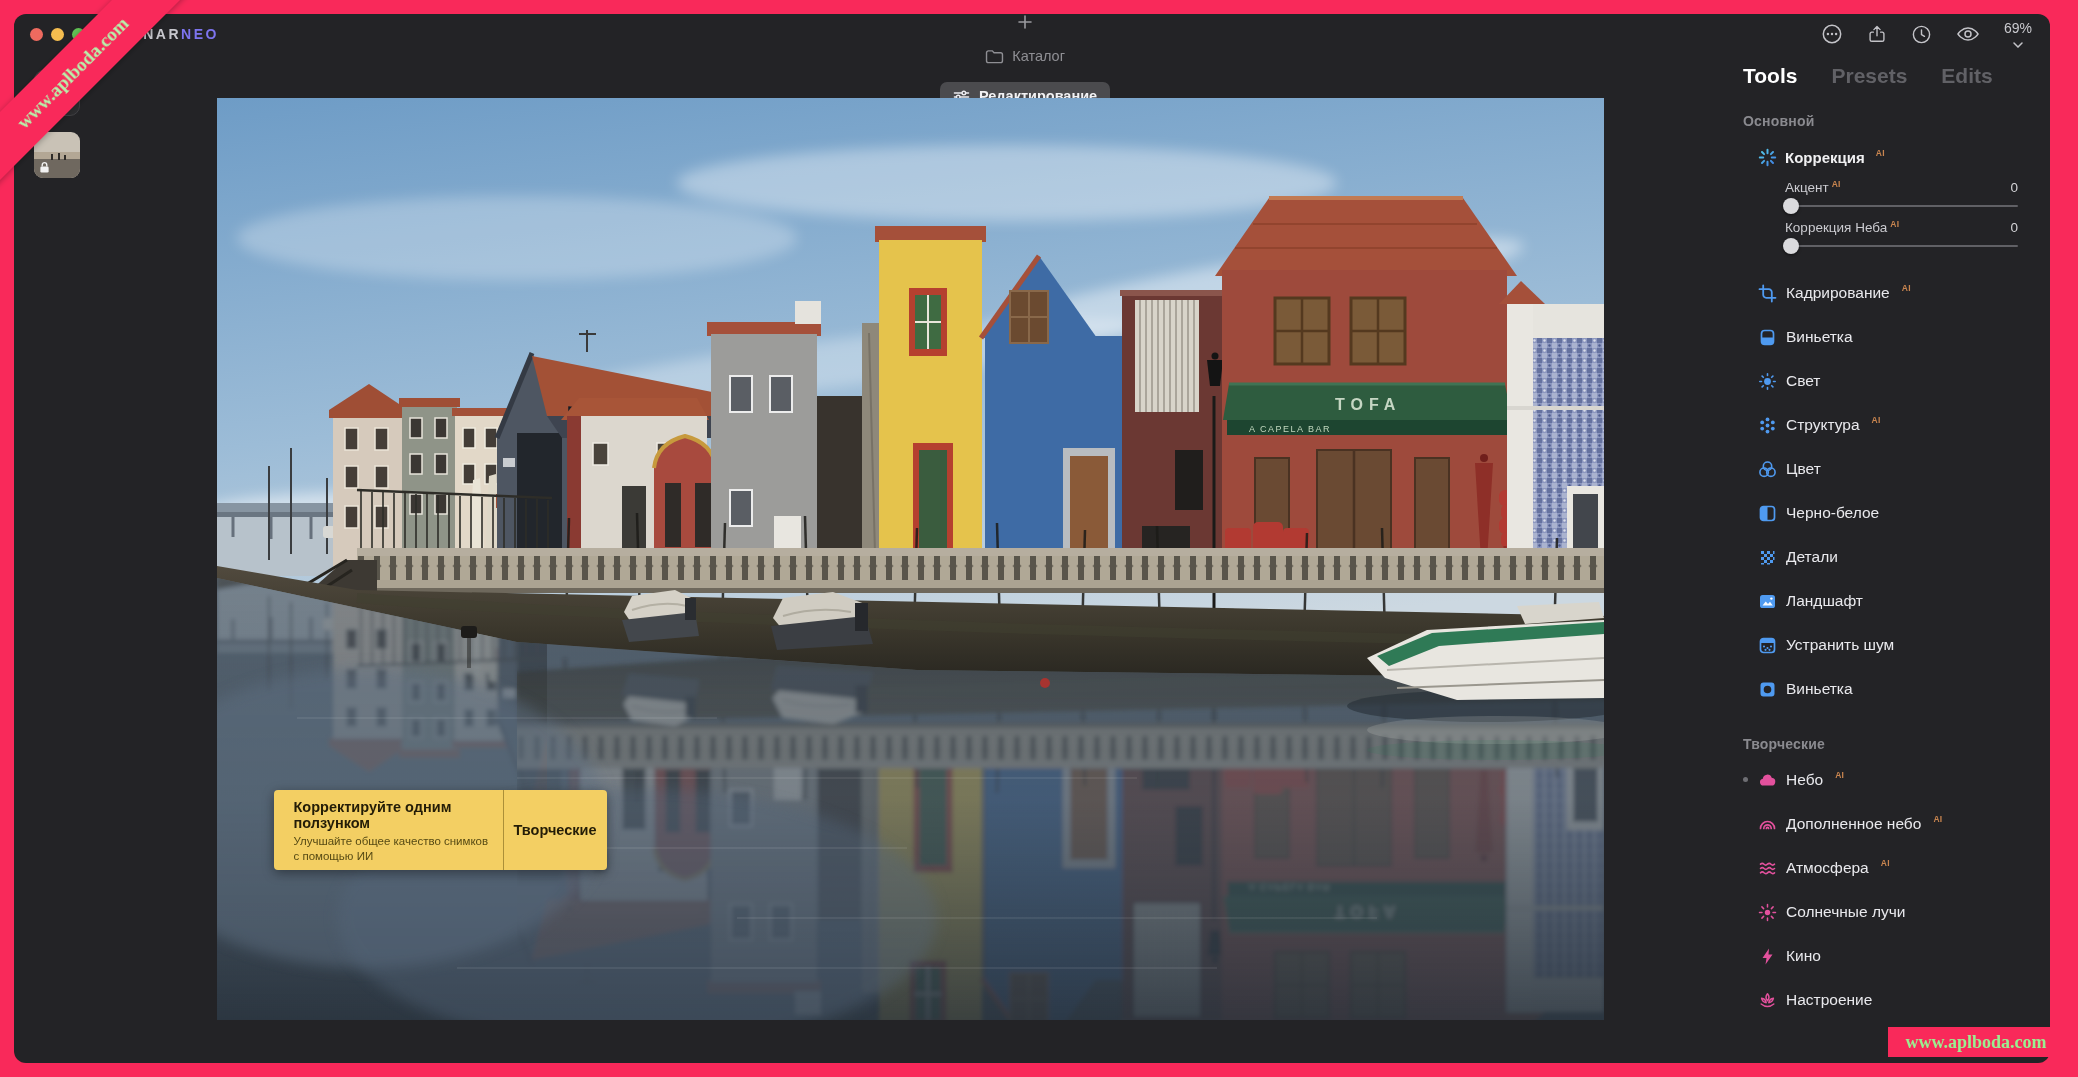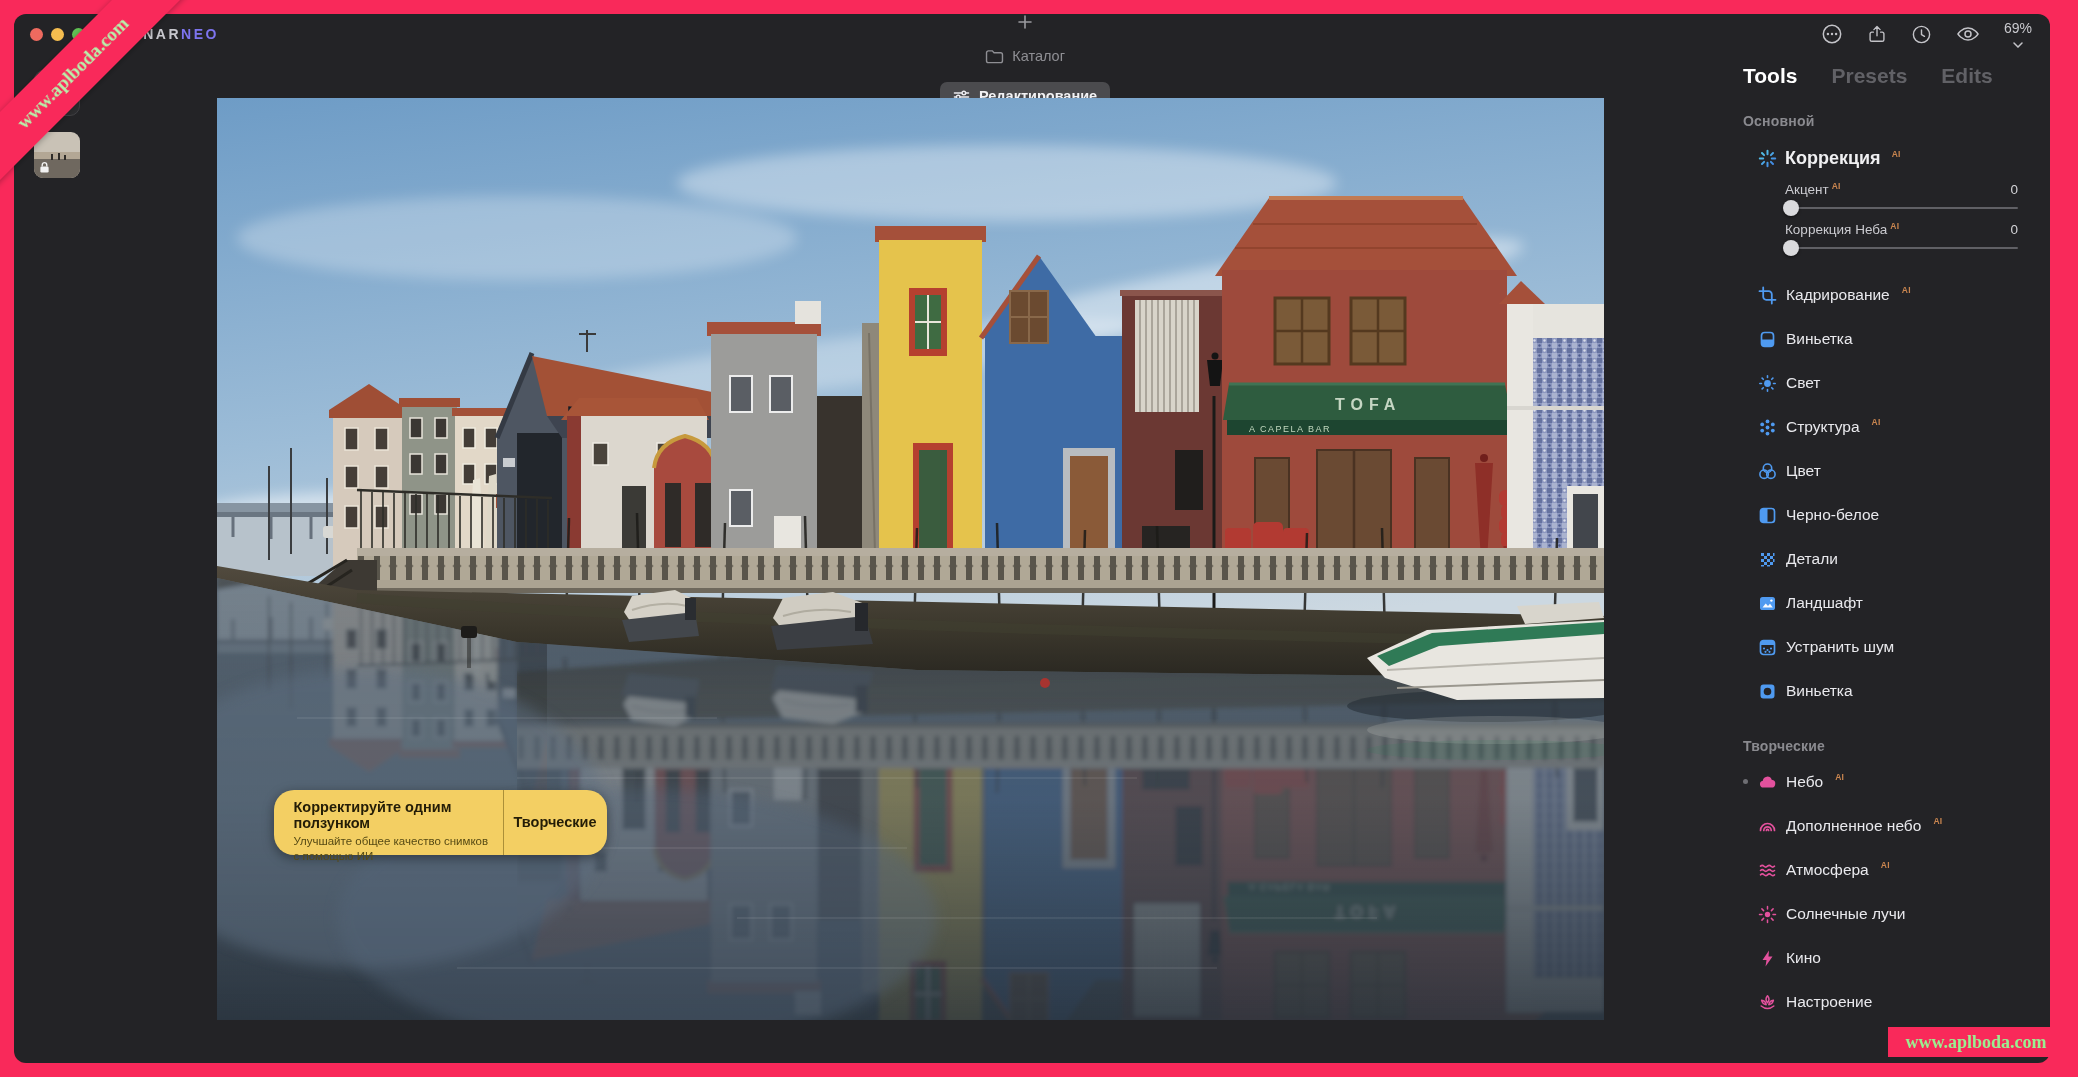--- a/index.html
+++ b/index.html
@@ -26,34 +26,34 @@
   
   .content { flex:1; display:flex; min-height:0; }
   .rail { flex:0 0 86px; display:flex; flex-direction:column; align-items:center; padding-top:16px; gap:16px; }
   .addbtn { width:46px; height:46px; border-radius:10px; background:#2d2d30; border:1px solid #404044;
             display:flex; align-items:center; justify-content:center; }
   .thumb { position:relative; width:46px; height:46px; border-radius:9px; overflow:hidden; }
   .thumb .lock { position:absolute; left:5px; bottom:4px; }
   .main { flex:1; display:flex; align-items:center; justify-content:center; }
   .canvas { position:relative; width:1387px; height:922px; background:#15161a; }
   
-  .tip { position:absolute; left:57px; top:692px; width:333px; height:65px; background:#f3cf63;
-         border-radius:20px; display:flex; box-shadow:0 3px 12px rgba(0,0,0,.4); }
+  .tip { position:absolute; left:57px; top:692px; width:333px; height:80px; background:#f3cf63;
+         border-radius:4px; display:flex; box-shadow:0 3px 12px rgba(0,0,0,.4); }
   .tip-main { flex:1; padding:9px 12px 0 20px; }
   .tip-title { font-size:14.5px; font-weight:700; color:#241d07; }
   .tip-sub { font-size:11.5px; color:#564a14; line-height:1.35; margin-top:3px; }
   .tip-btn { width:104px; border-left:1px solid rgba(100,80,14,.5); display:flex; align-items:center;
              justify-content:center; font-size:14.5px; font-weight:700; color:#241d07; cursor:pointer; }
   
   .panel { flex:0 0 330px; padding:10px 32px 0 23px; }
   .ptabs { display:flex; gap:34px; font-size:21px; font-weight:700; }
   .ptab-active { color:#ffffff; } .ptab { color:#616166; }
   .sec { margin-top:25px; font-size:14px; font-weight:600; color:#8a8a8f; letter-spacing:.2px; }
   .corr { margin-top:19px; display:flex; align-items:center; gap:8px; padding-left:15px; }
-  .corr .lbl { font-size:18px; font-weight:700; color:#f0f0f2; }
+  .corr .lbl { font-size:15px; font-weight:700; color:#f0f0f2; }
   .ai { font-size:8.5px; color:#c9854f; font-weight:700; margin-left:3px; letter-spacing:.3px;
         display:inline-block; transform:translateY(-5px); }
   .sliders { margin-left:42px; }
   .srow { margin-top:13px; }
   .slabel { display:flex; align-items:baseline; font-size:13.5px; color:#cbcbd0; }
   .sval { margin-left:auto; color:#d4d4d8; }
   .track { position:relative; margin-top:10px; height:2px; border-radius:1px; background:#606065; }
   .tkthumb { position:absolute; left:-2px; top:-7px; width:16px; height:16px; border-radius:50%;
              background:#dadadd; box-shadow:0 1px 3px rgba(0,0,0,.55); }
   .tools { margin-top:24px; }

